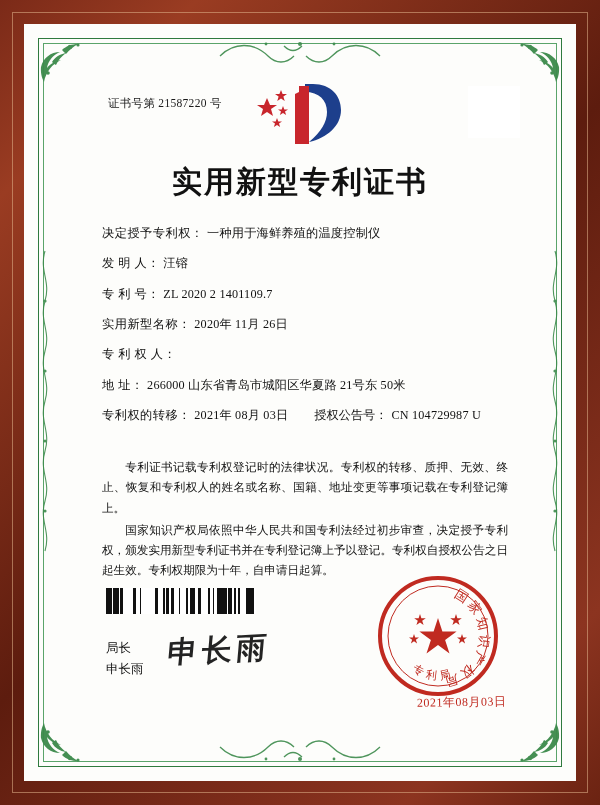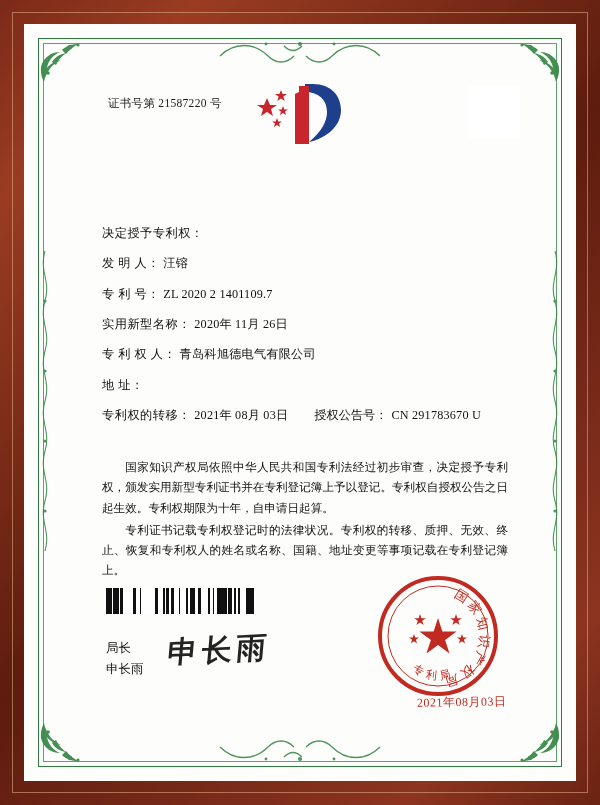--- a/index.html
+++ b/index.html
@@ -320,63 +320,65 @@
           <path d="M48 14 L56 10 L56 64 L48 64 Z" fill="#c8262c"></path>
           <g fill="#c8262c">
             <polygon points="20,18 23,25 30,25 24,29 26,36 20,32 14,36 16,29 10,25 17,25"></polygon>
             <polygon points="34,10 35.6,14 40,14 36.4,16.6 37.7,21 34,18.4 30.3,21 31.6,16.6 28,14 32.4,14"></polygon>
             <polygon points="36,26 37.3,29.4 41,29.4 38,31.6 39.1,35 36,32.9 32.9,35 34,31.6 31,29.4 34.7,29.4"></polygon>
             <polygon points="30,38 31.3,41.4 35,41.4 32,43.6 33.1,47 30,44.9 26.9,47 28,43.6 25,41.4 28.7,41.4"></polygon>
           </g>
         </svg>
       </div>
 
+      <div class="title">实用新型专利证书</div>
 
       <div class="fields">
         <div class="row">
           <span class="lbl">决定授予专利权</span>
           <span class="sep">：</span>
+          <span class="val">一种用于海鲜养殖的温度控制仪</span>
         </div>
         <div class="row">
           <span class="lbl">发 明 人</span>
           <span class="sep">：</span>
           <span class="val">汪镕</span>
         </div>
         <div class="row">
           <span class="lbl">专 利 号</span>
           <span class="sep">：</span>
           <span class="val">ZL 2020 2 1401109.7</span>
         </div>
         <div class="row">
           <span class="lbl">实用新型名称</span>
           <span class="sep">：</span>
           <span class="val">2020年 11月 26日</span>
         </div>
         <div class="row">
           <span class="lbl">专 利 权 人</span>
           <span class="sep">：</span>
-          <span class="val">青岛科旭德电气有限公司</span>
         </div>
         <div class="row">
           <span class="lbl">地 址</span>
           <span class="sep">：</span>
+          <span class="val">266000 山东省青岛市城阳区华夏路 21号东 50米</span>
         </div>
         <div class="row">
           <span class="lbl">专利权的转移</span>
           <span class="sep">：</span>
           <span class="val">2021年 08月 03日</span>
           <span class="second">授权公告号</span>
           <span class="sep">：</span>
-          <span class="val">CN 291783670 U</span>
+          <span class="val">CN 104729987 U</span>
         </div>
       </div>
 
       <div class="para">
+        <p>专利证书记载专利权登记时的法律状况。专利权的转移、质押、无效、终止、恢复和专利权人的姓名或名称、国籍、地址变更等事项记载在专利登记簿上。</p>
         <p>国家知识产权局依照中华人民共和国专利法经过初步审查，决定授予专利权，颁发实用新型专利证书并在专利登记簿上予以登记。专利权自授权公告之日起生效。专利权期限为十年，自申请日起算。</p>
-        <p>专利证书记载专利权登记时的法律状况。专利权的转移、质押、无效、终止、恢复和专利权人的姓名或名称、国籍、地址变更等事项记载在专利登记簿上。</p>
       </div>
 
       <div class="barcode" id="barcode">
           <i style="width: 3px; background: rgb(17, 17, 17);"></i>
           <i style="width: 3px; background: rgb(17, 17, 17);"></i>
           <i style="width: 1px; background: rgb(255, 255, 255);"></i>
           <i style="width: 2px; background: rgb(17, 17, 17);"></i>
           <i style="width: 1px; background: rgb(17, 17, 17);"></i>
           <i style="width: 1px; background: rgb(17, 17, 17);"></i>
           <i style="width: 2px; background: rgb(17, 17, 17);"></i>

